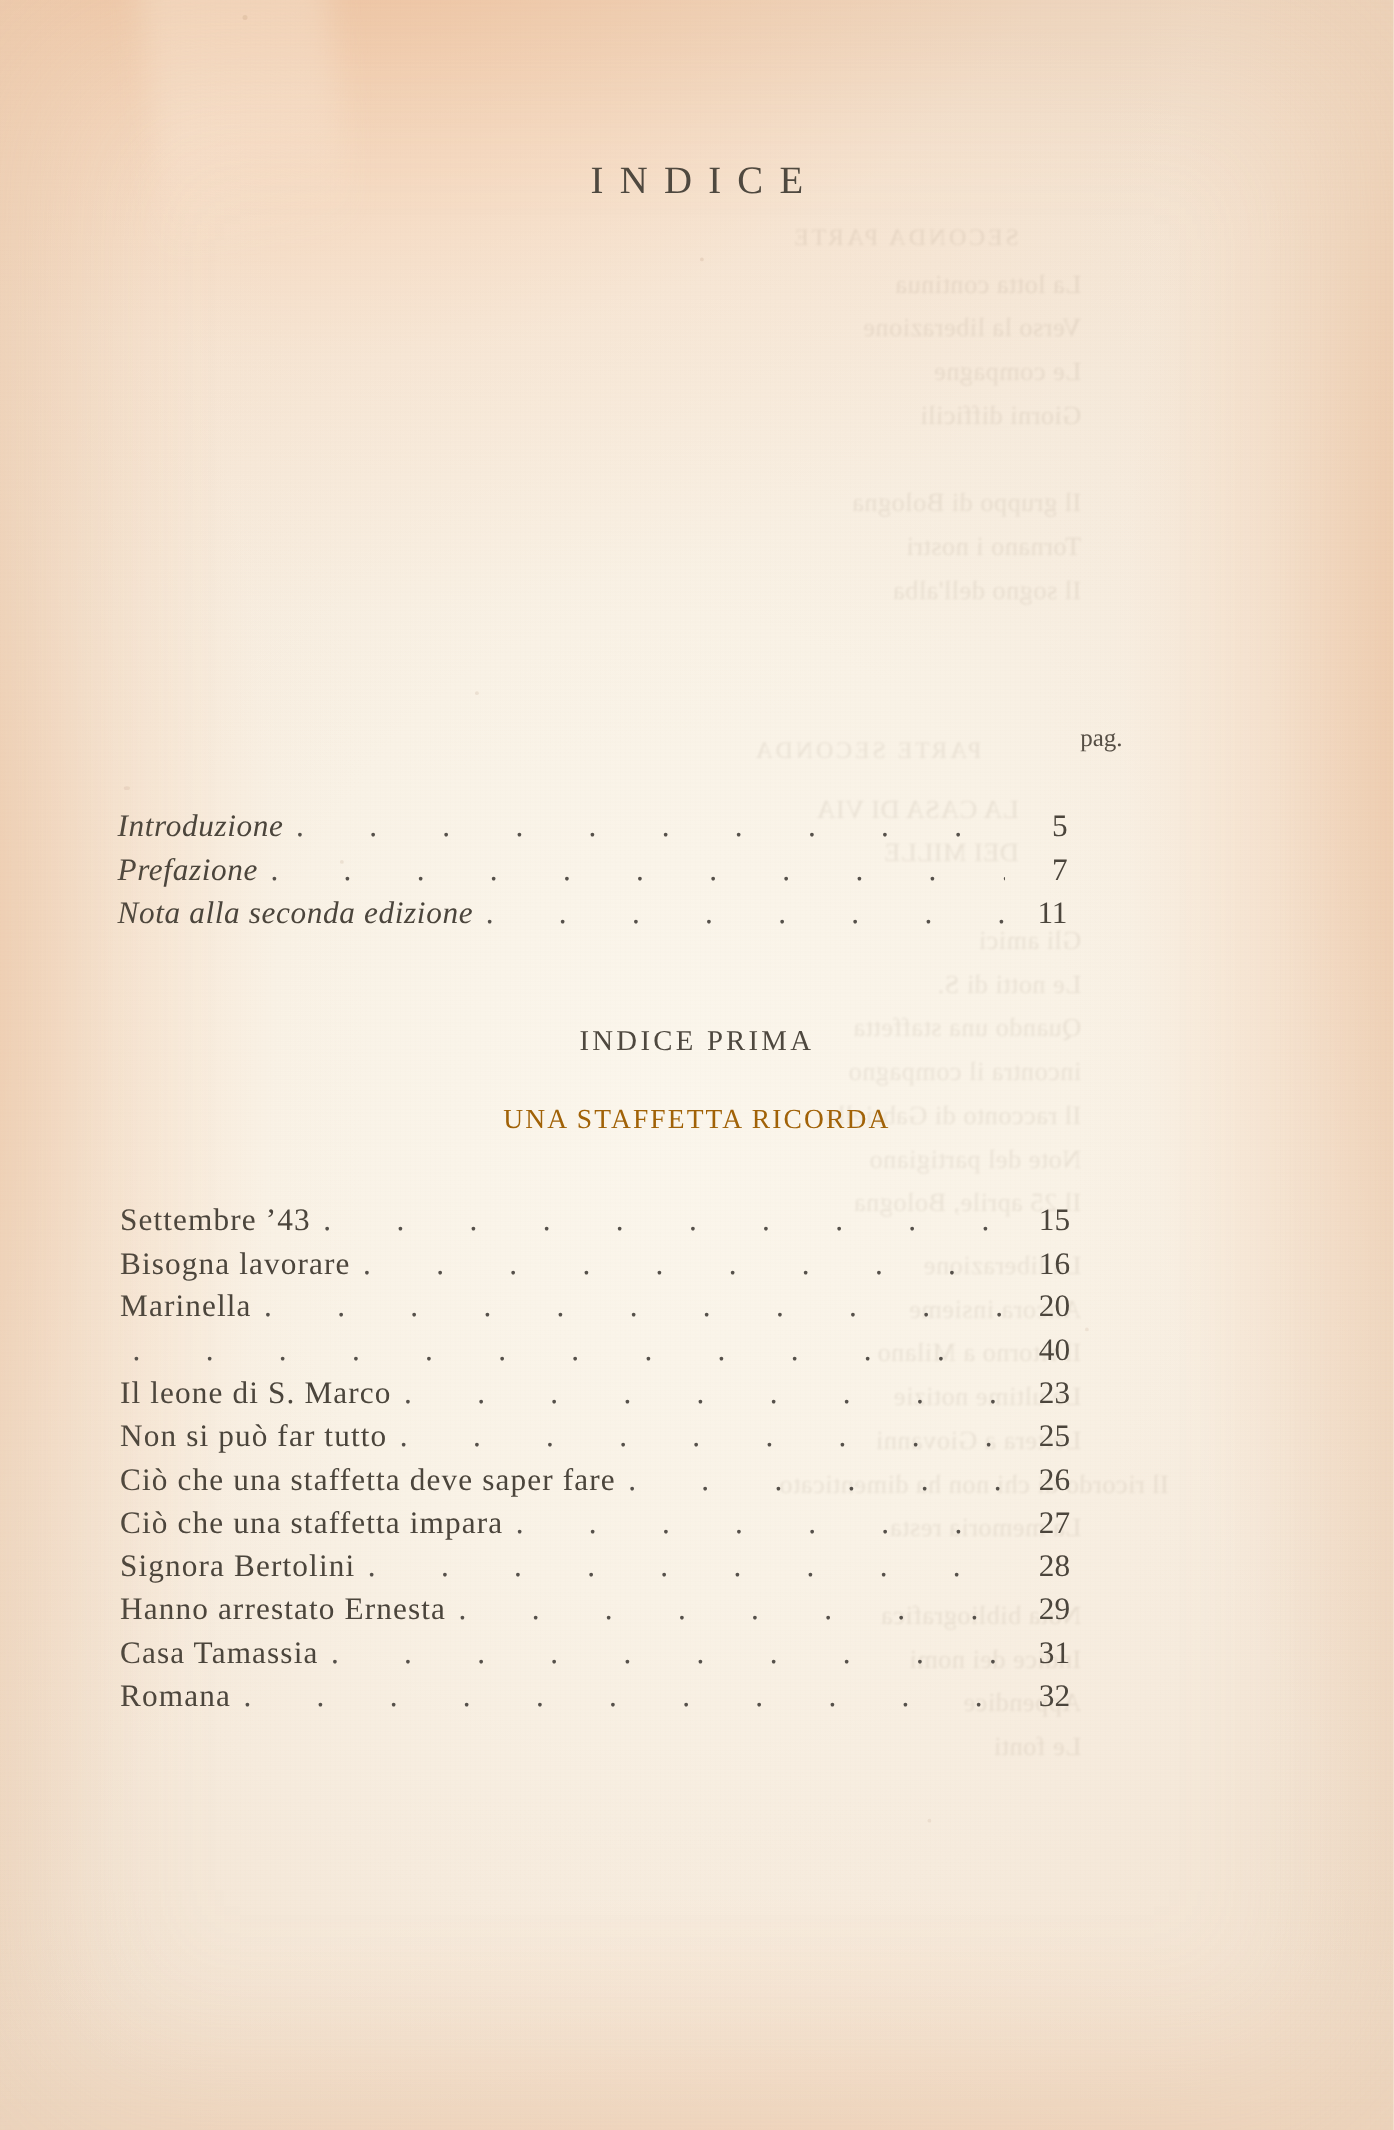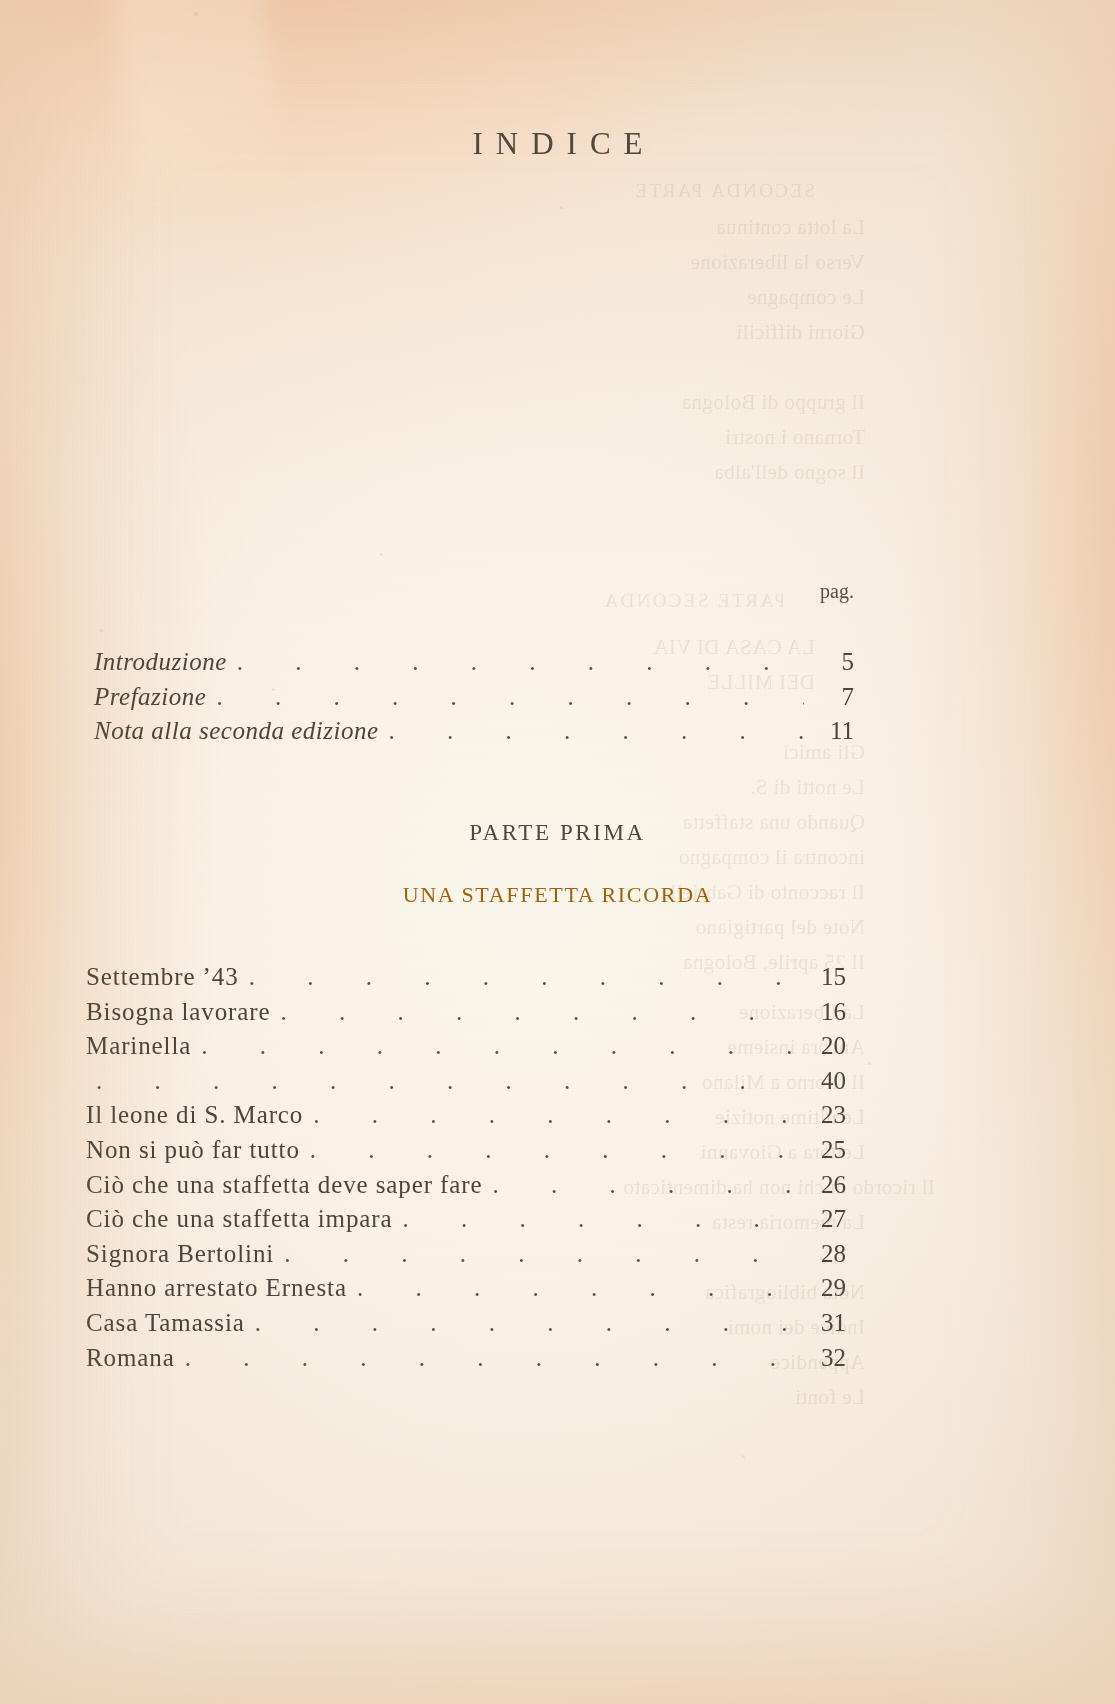--- a/index.html
+++ b/index.html
@@ -114,32 +114,33 @@
   }
 
   .pag-label {
     position: absolute;
     top: 580px;
     left: 0;
     width: 854px;
     text-align: right;
     font-size: 20px;
     color: #554e45;
+    padding-left: 44px;
   }
 
   .toc-front {
     position: absolute;
     top: 645px;
     left: 94px;
     width: 760px;
   }
   .toc-main {
     position: absolute;
     top: 960px;
-    left: 86px;
+    left: 96px;
     width: 760px;
   }
 
   .row {
     display: flex;
     align-items: baseline;
     width: 100%;
     line-height: 34.6px;
   }
   .toc-main .row { line-height: 34.6px; }
@@ -267,21 +268,21 @@
 
       <div class="row">
         <span class="lbl">Nota alla seconda edizione</span>
         <span class="leader">. . . . . . . . . . . . . . . . . . . . . . . . . . . . . . . . . .</span>
         <span class="num">11</span>
       </div>
 
     </div>
 
     <div class="part-block">
-      <div class="part-title">PARTE PRIMA</div>
+      <div class="part-title">INDICE PRIMA</div>
       <div class="part-subtitle">UNA STAFFETTA RICORDA</div>
     </div>
 
     <div class="toc-main">
 
       <div class="row">
         <span class="lbl">Settembre ’43</span>
         <span class="leader">. . . . . . . . . . . . . . . . . . . . . . . . . . . . . . . . . .</span>
         <span class="num">15</span>
       </div>

